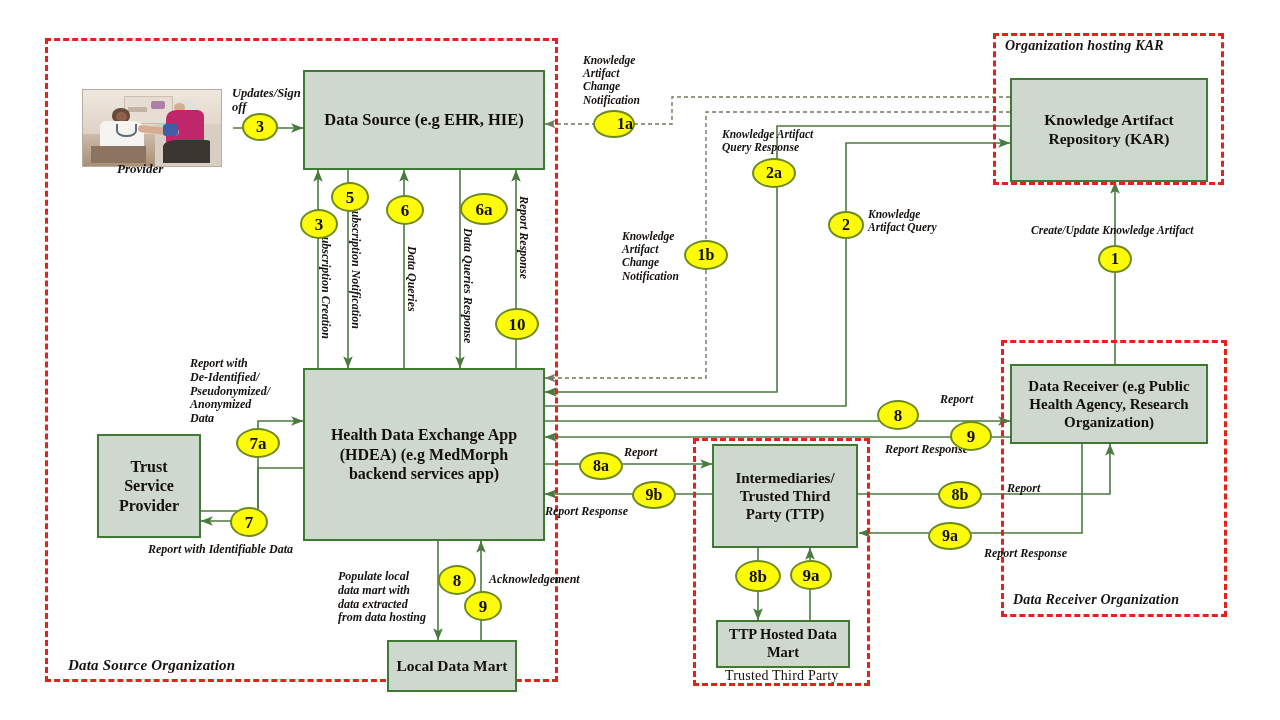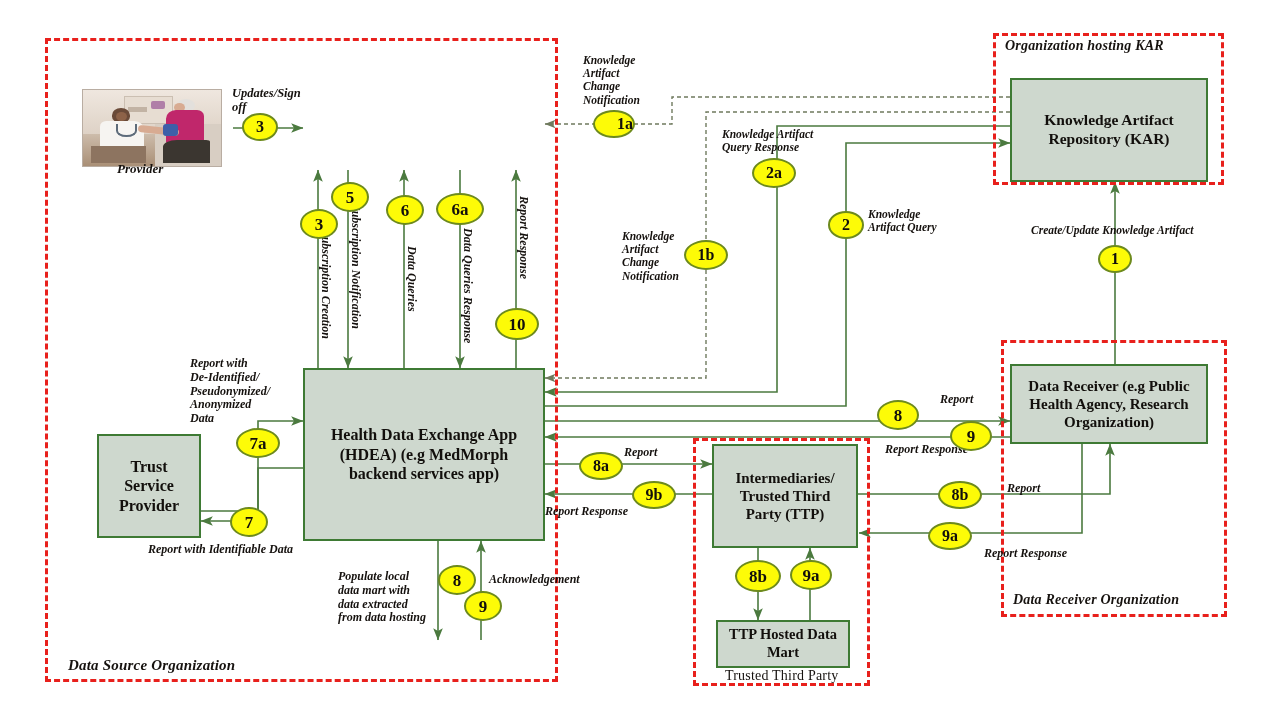--- a/index.html
+++ b/index.html
@@ -203,37 +203,43 @@
     <div class="ph-doc-head"></div>
     <div class="ph-doc-face"></div>
     <div class="ph-doc-coat"></div>
     <div class="ph-doc-steth"></div>
     <div class="ph-arm"></div>
     <div class="ph-cuff"></div>
     <div class="ph-table"></div>
   </div>
   <div class="flow-label" style="left:117px;top:162px;font-size:13px;">Provider</div>
 
+  <div class="node" style="left:303px;top:70px;width:242px;height:100px;font-size:16.5px;">
+    <span>Data Source (e.g  EHR, HIE)</span>
+  </div>
 
   <div class="node" style="left:303px;top:368px;width:242px;height:173px;font-size:16px;">
     <span>Health Data Exchange App (HDEA) (e.g MedMorph backend services app)</span>
   </div>
 
   <div class="node" style="left:1010px;top:78px;width:198px;height:104px;font-size:15.5px;">
     <span>Knowledge Artifact Repository (KAR)</span>
   </div>
 
   <div class="node" style="left:1010px;top:364px;width:198px;height:80px;font-size:15px;">
     <span>Data Receiver (e.g Public Health Agency, Research Organization)</span>
   </div>
 
   <div class="node" style="left:97px;top:434px;width:104px;height:104px;font-size:16px;justify-content:flex-end;">
     <span>Trust Service Provider</span>
   </div>
 
+  <div class="node" style="left:387px;top:640px;width:130px;height:52px;font-size:15.5px;">
+    <span>Local Data Mart</span>
+  </div>
 
   <div class="node" style="left:712px;top:444px;width:146px;height:104px;font-size:15px;">
     <span>Intermediaries/ Trusted Third Party (TTP)</span>
   </div>
 
   <div class="node" style="left:716px;top:620px;width:134px;height:48px;font-size:14.5px;">
     <span>TTP Hosted Data Mart</span>
   </div>
 
   <div class="flow-label" style="left:232px;top:86px;font-size:12.5px;width:78px;">Updates/Sign off</div>
@@ -322,21 +328,21 @@
   </div>
 
   <div class="marker" style="left:331px;top:182px;width:38px;height:30px;font-size:17px;">
     <span>5</span>
   </div>
 
   <div class="marker" style="left:386px;top:195px;width:38px;height:30px;font-size:17px;">
     <span>6</span>
   </div>
 
-  <div class="marker" style="left:436px;top:193px;width:48px;height:32px;font-size:17px;">
+  <div class="marker" style="left:460px;top:193px;width:48px;height:32px;font-size:17px;">
     <span>6a</span>
   </div>
 
   <div class="marker" style="left:495px;top:308px;width:44px;height:32px;font-size:17px;">
     <span>10</span>
   </div>
 
   <div class="marker" style="left:236px;top:428px;width:44px;height:30px;font-size:17px;justify-content:center;">
     <span>7a</span>
   </div>

